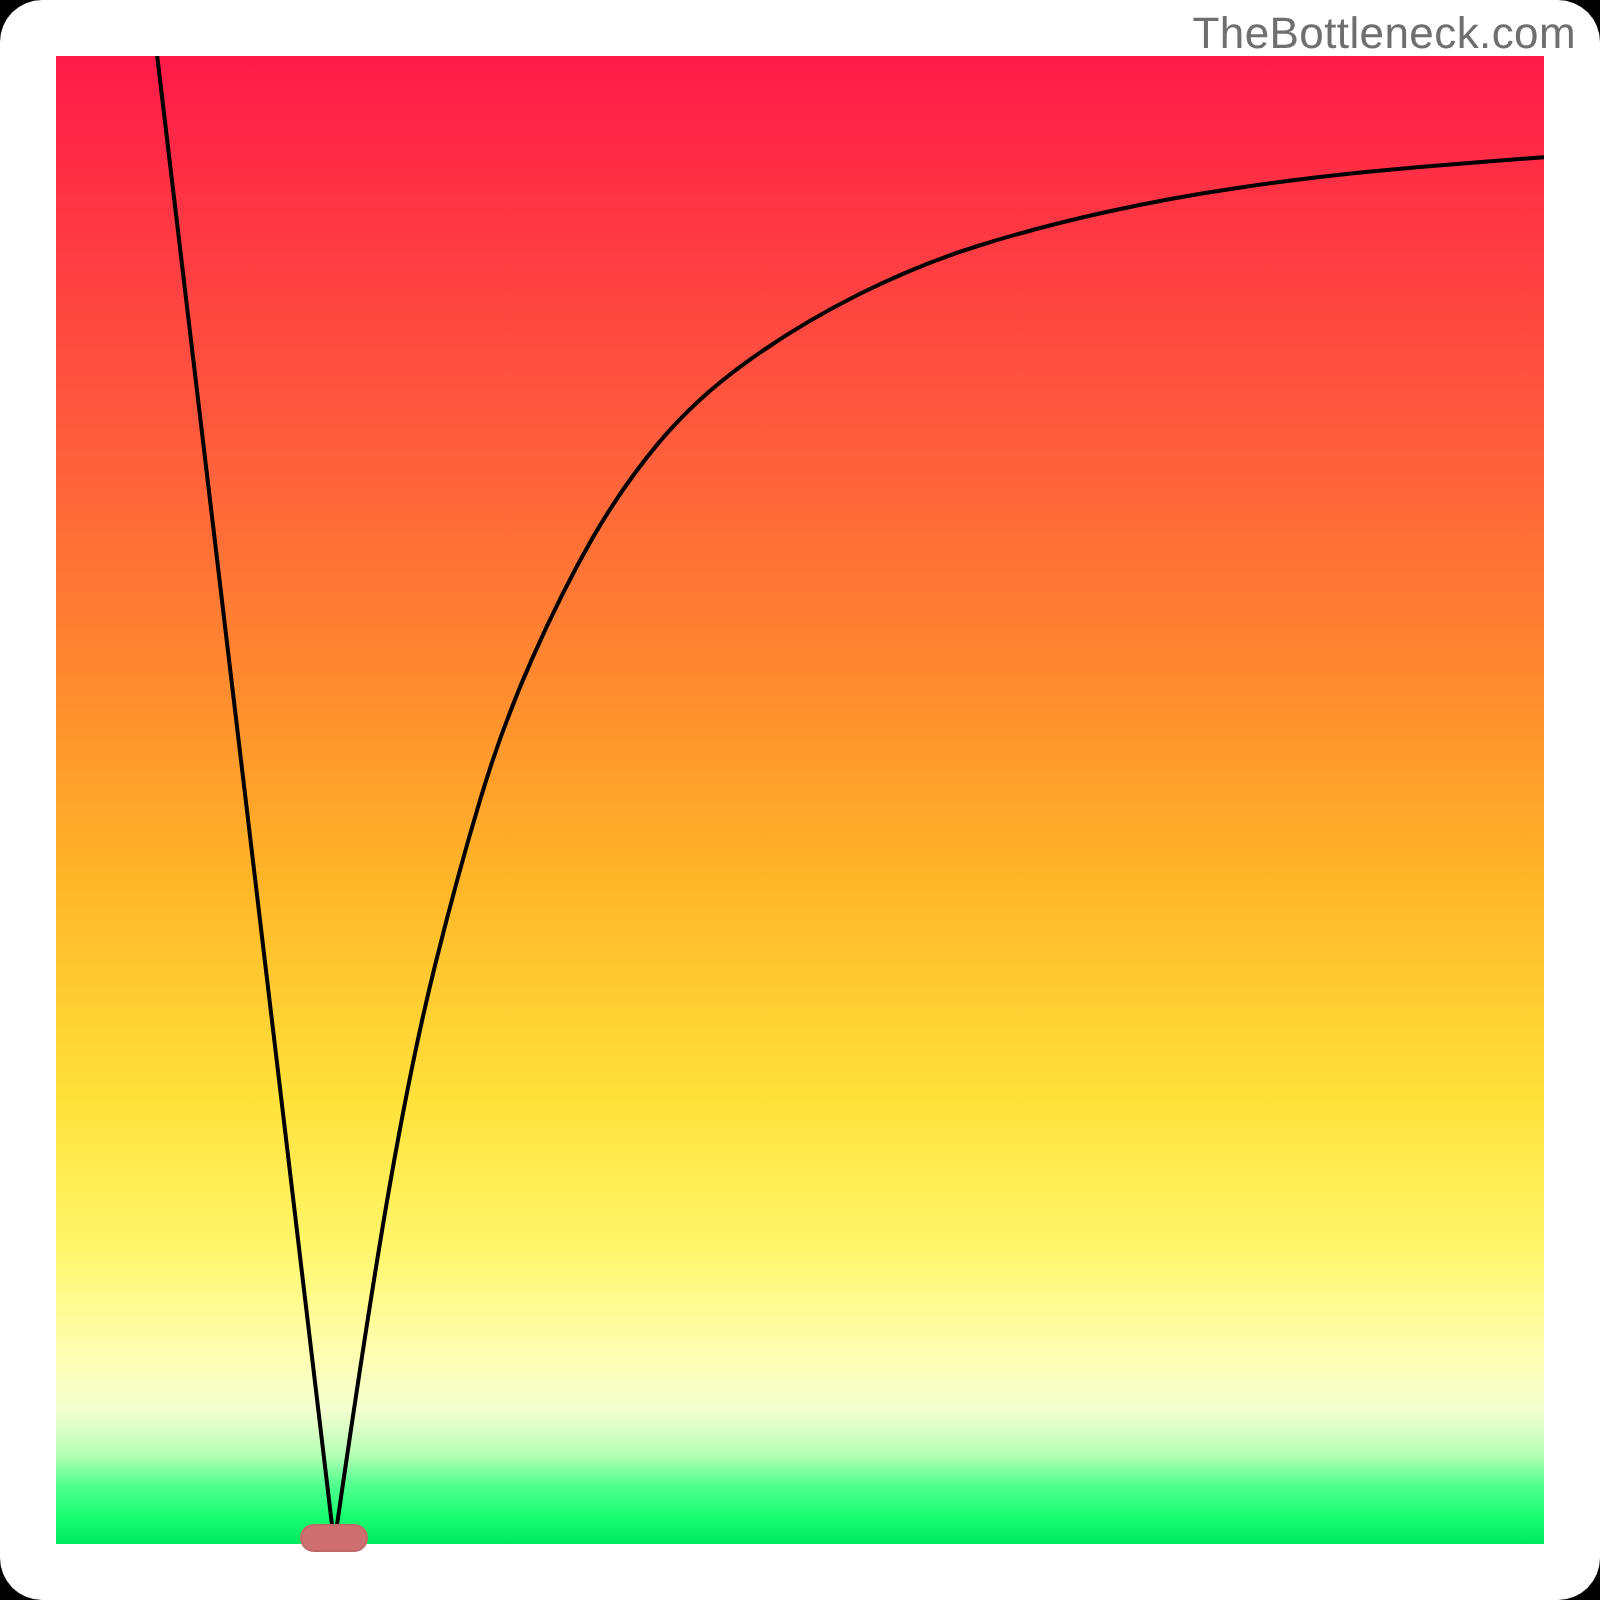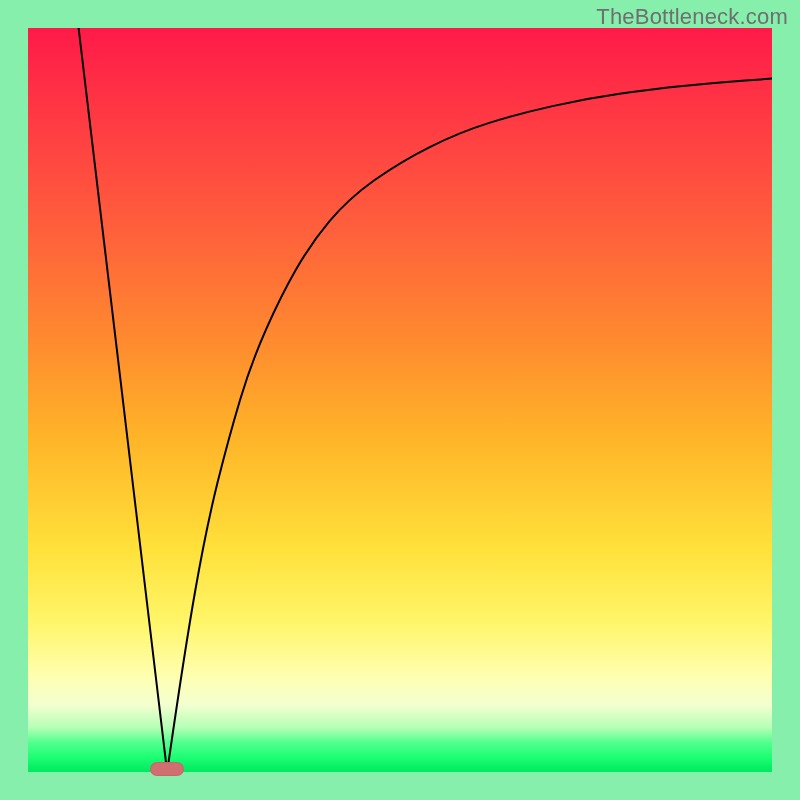--- a/index.html
+++ b/index.html
@@ -8,21 +8,22 @@
     width: 800px;
     height: 800px;
     overflow: hidden;
     background: #000;
     font-family: Arial, Helvetica, sans-serif;
   }
   .frame {
     position: relative;
     width: 800px;
     height: 800px;
-    background: #86efac;
+    background: #ffffff;
+    border-radius: 21px;
   }
   .plot-area {
     position: absolute;
     left: 28px;
     top: 28px;
     width: 744px;
     height: 744px;
     
     background: linear-gradient(
       to bottom,

